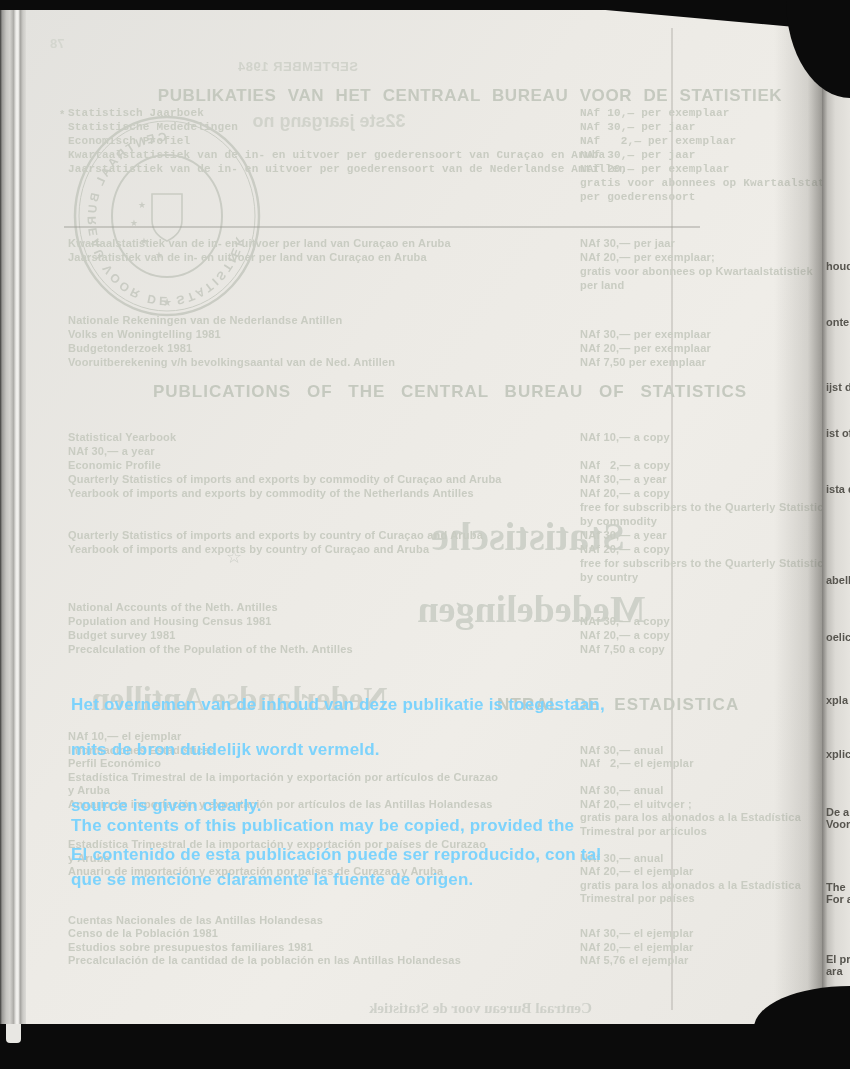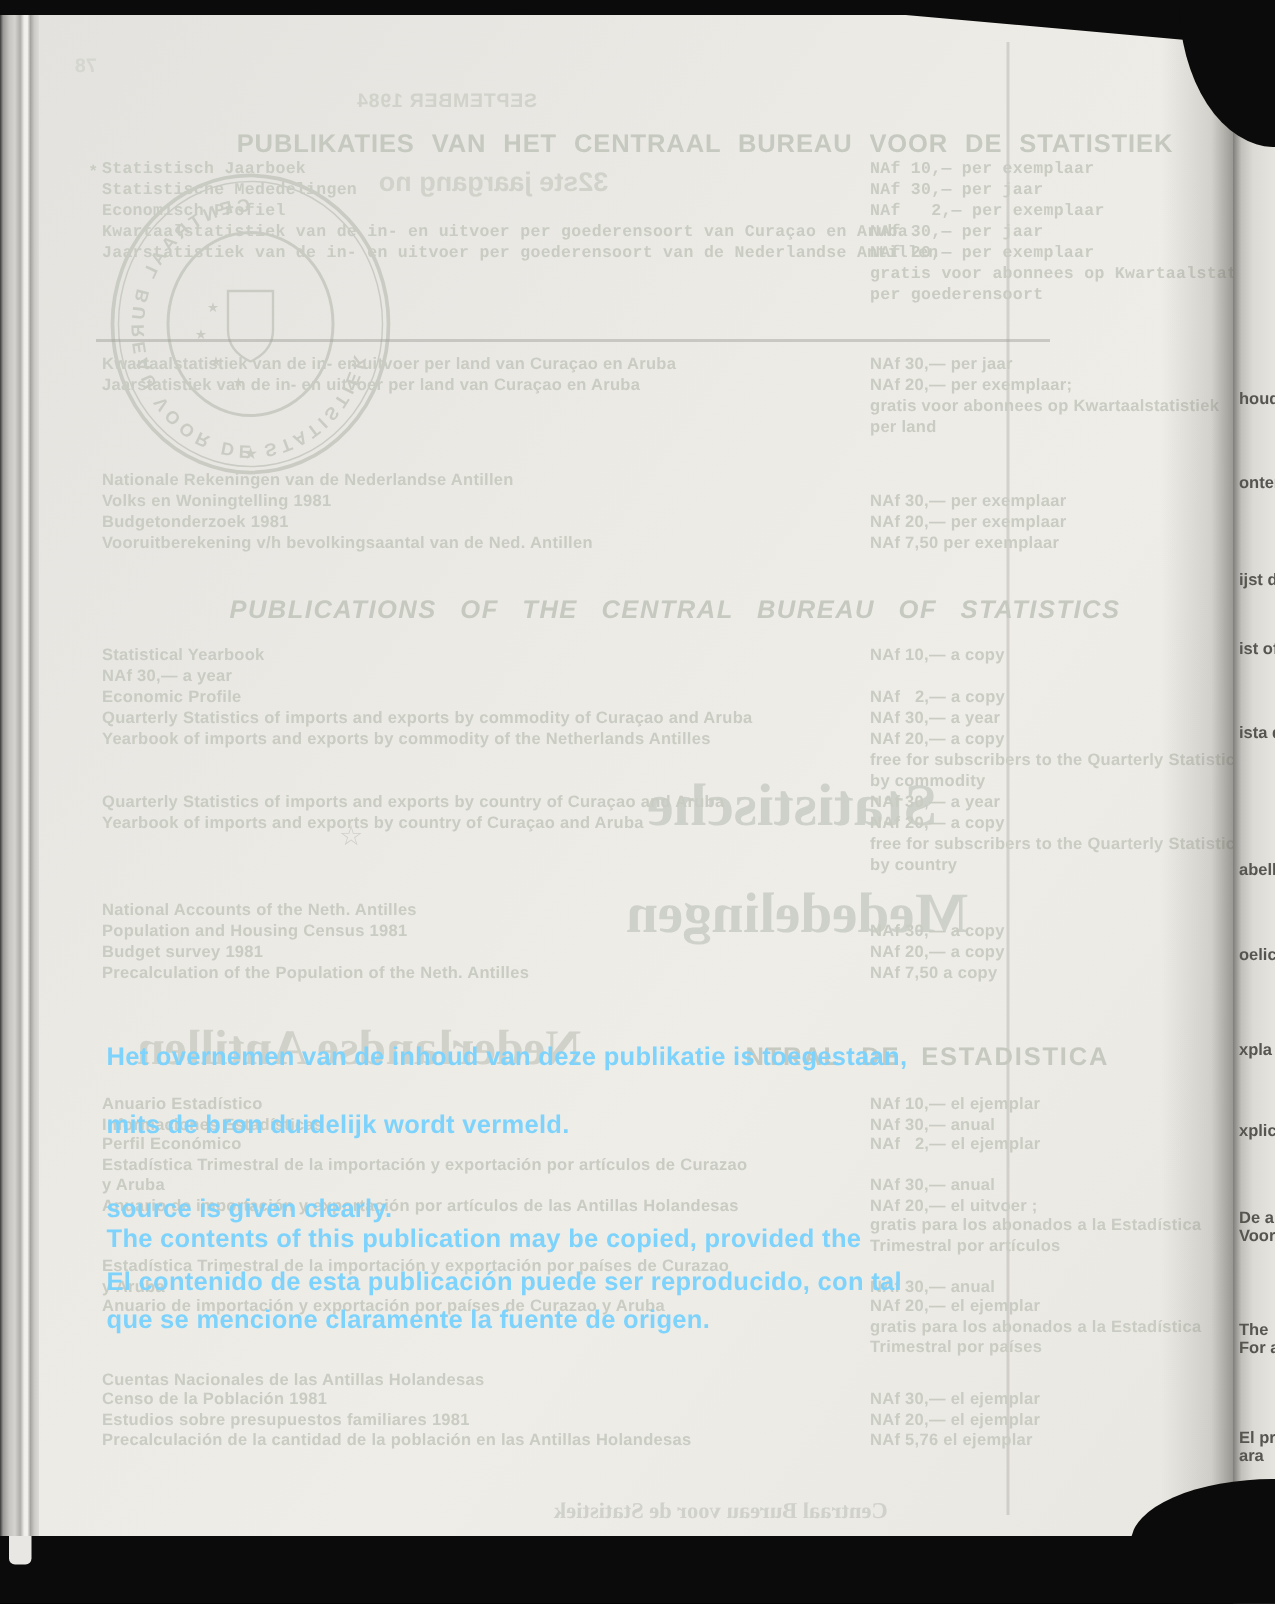--- a/index.html
+++ b/index.html
@@ -163,21 +163,21 @@
       <div class="prow">
         <span class="pt">Budgetonderzoek 1981</span>
         <span class="pp">NAf 20,— per exemplaar</span>
       </div>
       <div class="prow">
         <span class="pt">Vooruitberekening v/h bevolkingsaantal van de Ned. Antillen</span>
         <span class="pp">NAf 7,50 per exemplaar</span>
       </div>
     </div>
 
-  <div class="fheader" style="left:80px;top:397px;width:740px;word-spacing:10px;letter-spacing:1px;font-style:italic;">PUBLICATIONS OF THE CENTRAL BUREAU OF STATISTICS</div>
+  <div class="fheader" style="left:80px;top:382px;width:740px;word-spacing:10px;letter-spacing:1px;">PUBLICATIONS OF THE CENTRAL BUREAU OF STATISTICS</div>
   <div class="plist" style="top:430px;">
       <div class="prow">
         <span class="pt">Statistical Yearbook</span>
         <span class="pp">NAf 10,— a copy</span>
       </div>
       <div class="prow">
         <span class="pp">NAf 30,— a year</span>
       </div>
       <div class="prow">
         <span class="pt">Economic Profile</span>
@@ -230,21 +230,20 @@
       </div>
       <div class="prow">
         <span class="pt">Precalculation of the Population of the Neth. Antilles</span>
         <span class="pp">NAf 7,50 a copy</span>
       </div>
     </div>
 
   <div class="fheader" style="left:497px;top:695px;word-spacing:8px;letter-spacing:1.2px;text-align:center;">NTRAL DE ESTADISTICA</div>
   <div class="plist es" style="top:730px;">
       <div class="prow">
-        <span class="pt">Anuario Estadístico</span>
         <span class="pp">NAf 10,— el ejemplar</span>
       </div>
       <div class="prow">
         <span class="pt">Informaciones Estadísticas</span>
         <span class="pp">NAf 30,— anual</span>
       </div>
       <div class="prow">
         <span class="pt">Perfil Económico</span>
         <span class="pp">NAf   2,— el ejemplar</span>
       </div>

